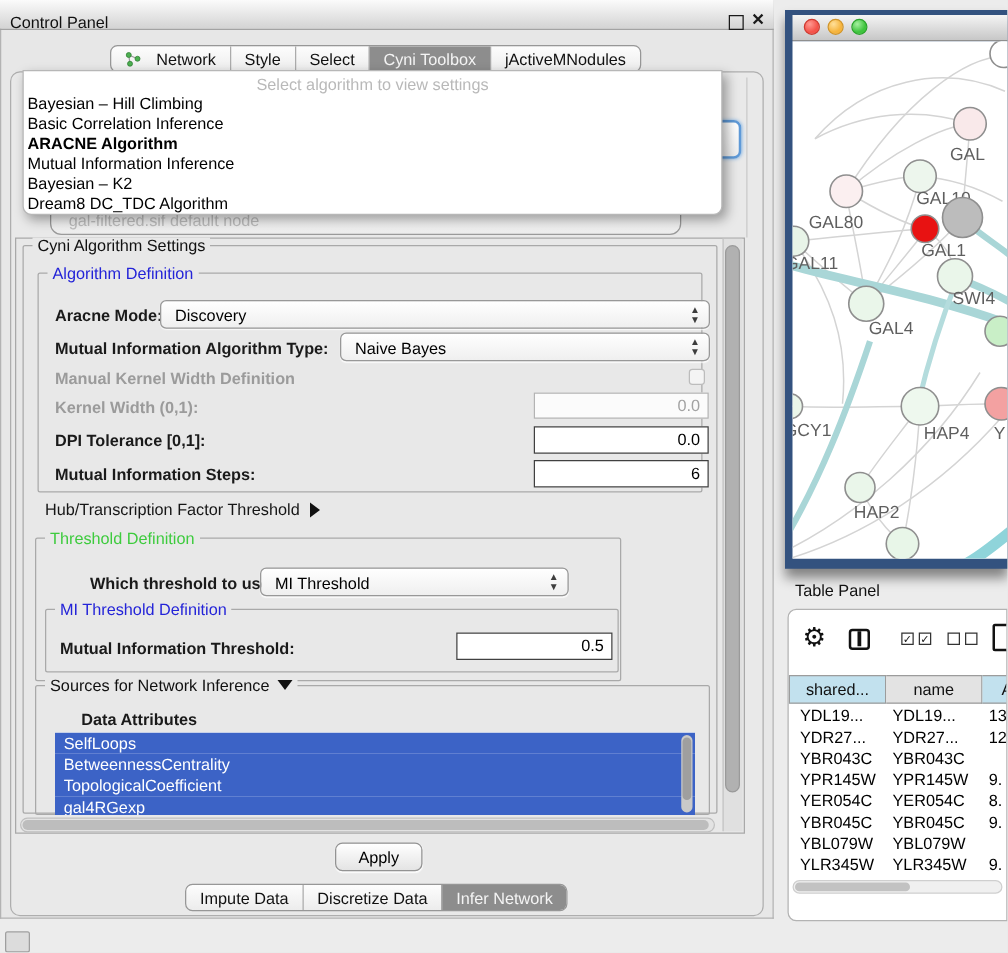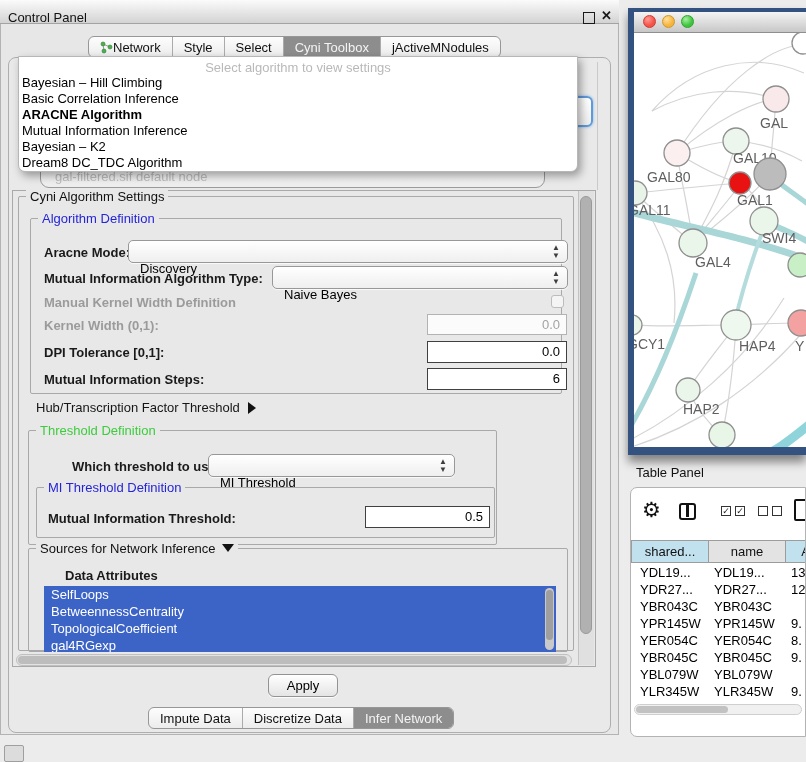--- a/index.html
+++ b/index.html
@@ -15,21 +15,21 @@
   #cp-title{left:8px;top:10px;font-size:13px;color:#111;}
   #cp-float{left:583px;top:12px;width:10px;height:10px;border:1.5px solid #1a1a1a;background:transparent;}
   #cp-close{left:601px;top:8px;font-size:13px;font-weight:bold;color:#1a1a1a;}
 
   #panel-outline{left:8px;top:57px;width:603px;height:676px;border:1px solid #aeaeae;
     border-radius:8px;background:#e9e9e9;box-sizing:border-box;}
 
   
   .segbar{display:flex;border:1px solid #979797;border-radius:6px;overflow:hidden;
     background:linear-gradient(#fdfdfd,#ececec);height:22px;box-sizing:border-box;z-index:5;}
-  .seg{display:flex;align-items:center;gap:0;padding:0 11px;font-size:13px;color:#111;
+  .seg{display:flex;align-items:center;gap:12px;padding:0 11px;font-size:13px;color:#111;
     border-left:1px solid #ababab;white-space:nowrap;}
   .seg:first-child{border-left:none;}
   .seg.sel{background:#8d8d8d;color:#f4f4f4;}
   #top-tabs{left:88px;top:36px;}
   #bottom-tabs{left:148px;top:707px;}
 
   
   #algo-dropdown{left:18px;top:56px;width:560px;height:116px;background:#ffffff;
     border:1px solid #b7b7b7;border-radius:0 0 7px 7px;z-index:50;
     box-shadow:3px 4px 9px rgba(0,0,0,0.35);box-sizing:border-box;}
@@ -47,21 +47,21 @@
 
   
   #settings-outer{left:12px;top:190px;width:584px;height:477px;border:1px solid #a9a9a9;
     background:#e8e8e8;box-sizing:border-box;}
   .fieldset{position:absolute;border:1px solid #a9a9a9;border-radius:2px;box-sizing:border-box;}
   .legend{position:absolute;font-size:13px;background:#e8e8e8;padding:0 4px;white-space:nowrap;line-height:14px;}
   .lbl{position:absolute;font-size:13px;font-weight:bold;color:#1a1a1a;white-space:nowrap;}
   .lbl.dis{color:#9b9b9b;}
   .combo{position:absolute;border:1px solid #989898;border-radius:5px;height:23px;
     background:linear-gradient(#ffffff,#efefef);box-sizing:border-box;box-shadow:0 1px 1px rgba(255,255,255,.8);}
-  .combo .cval{position:absolute;left:11px;top:20px;font-size:13px;color:#000;white-space:nowrap;}
+  .combo .cval{position:absolute;left:11px;top:4px;font-size:13px;color:#000;white-space:nowrap;}
   .combo .spin{position:absolute;right:7px;top:3px;display:flex;flex-direction:column;line-height:8px;
     font-size:8px;color:#3d3d3d;}
   .tfield{position:absolute;background:#ffffff;box-sizing:border-box;font-size:13px;
     text-align:right;padding:2px 6px 0 0;}
   .tfield.en{border:1px solid #404040;color:#000;}
   .tfield.dis{border:1px solid #b3b3b3;color:#a3a3a3;background:#fbfbfb;}
   #manual-checkbox{left:551px;top:295px;width:13px;height:13px;border:1px solid #bcbcbc;
     border-radius:3px;background:#f4f4f4;box-sizing:border-box;}
   #hub-row{left:36px;top:400px;font-size:13px;color:#161616;}
   #hub-arrow{display:inline-block;width:0;height:0;border-left:8px solid #111;

